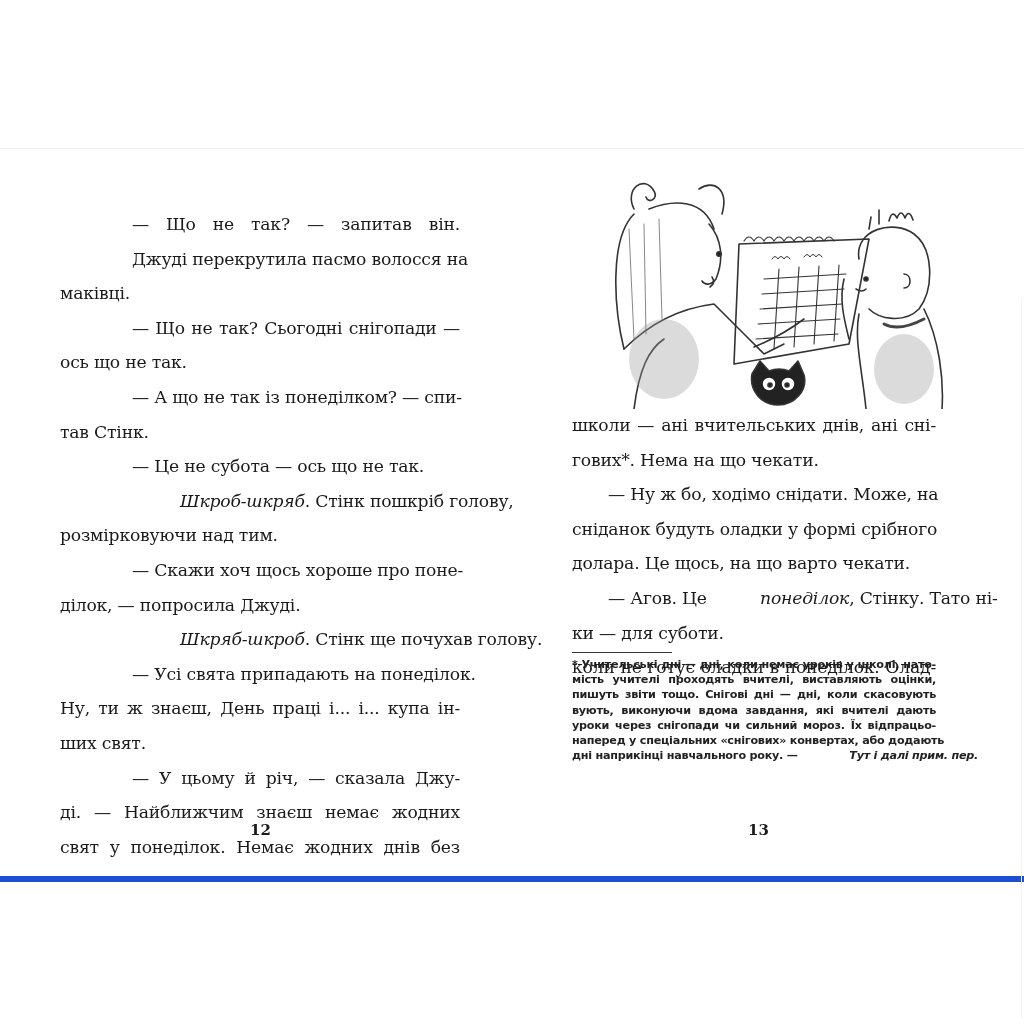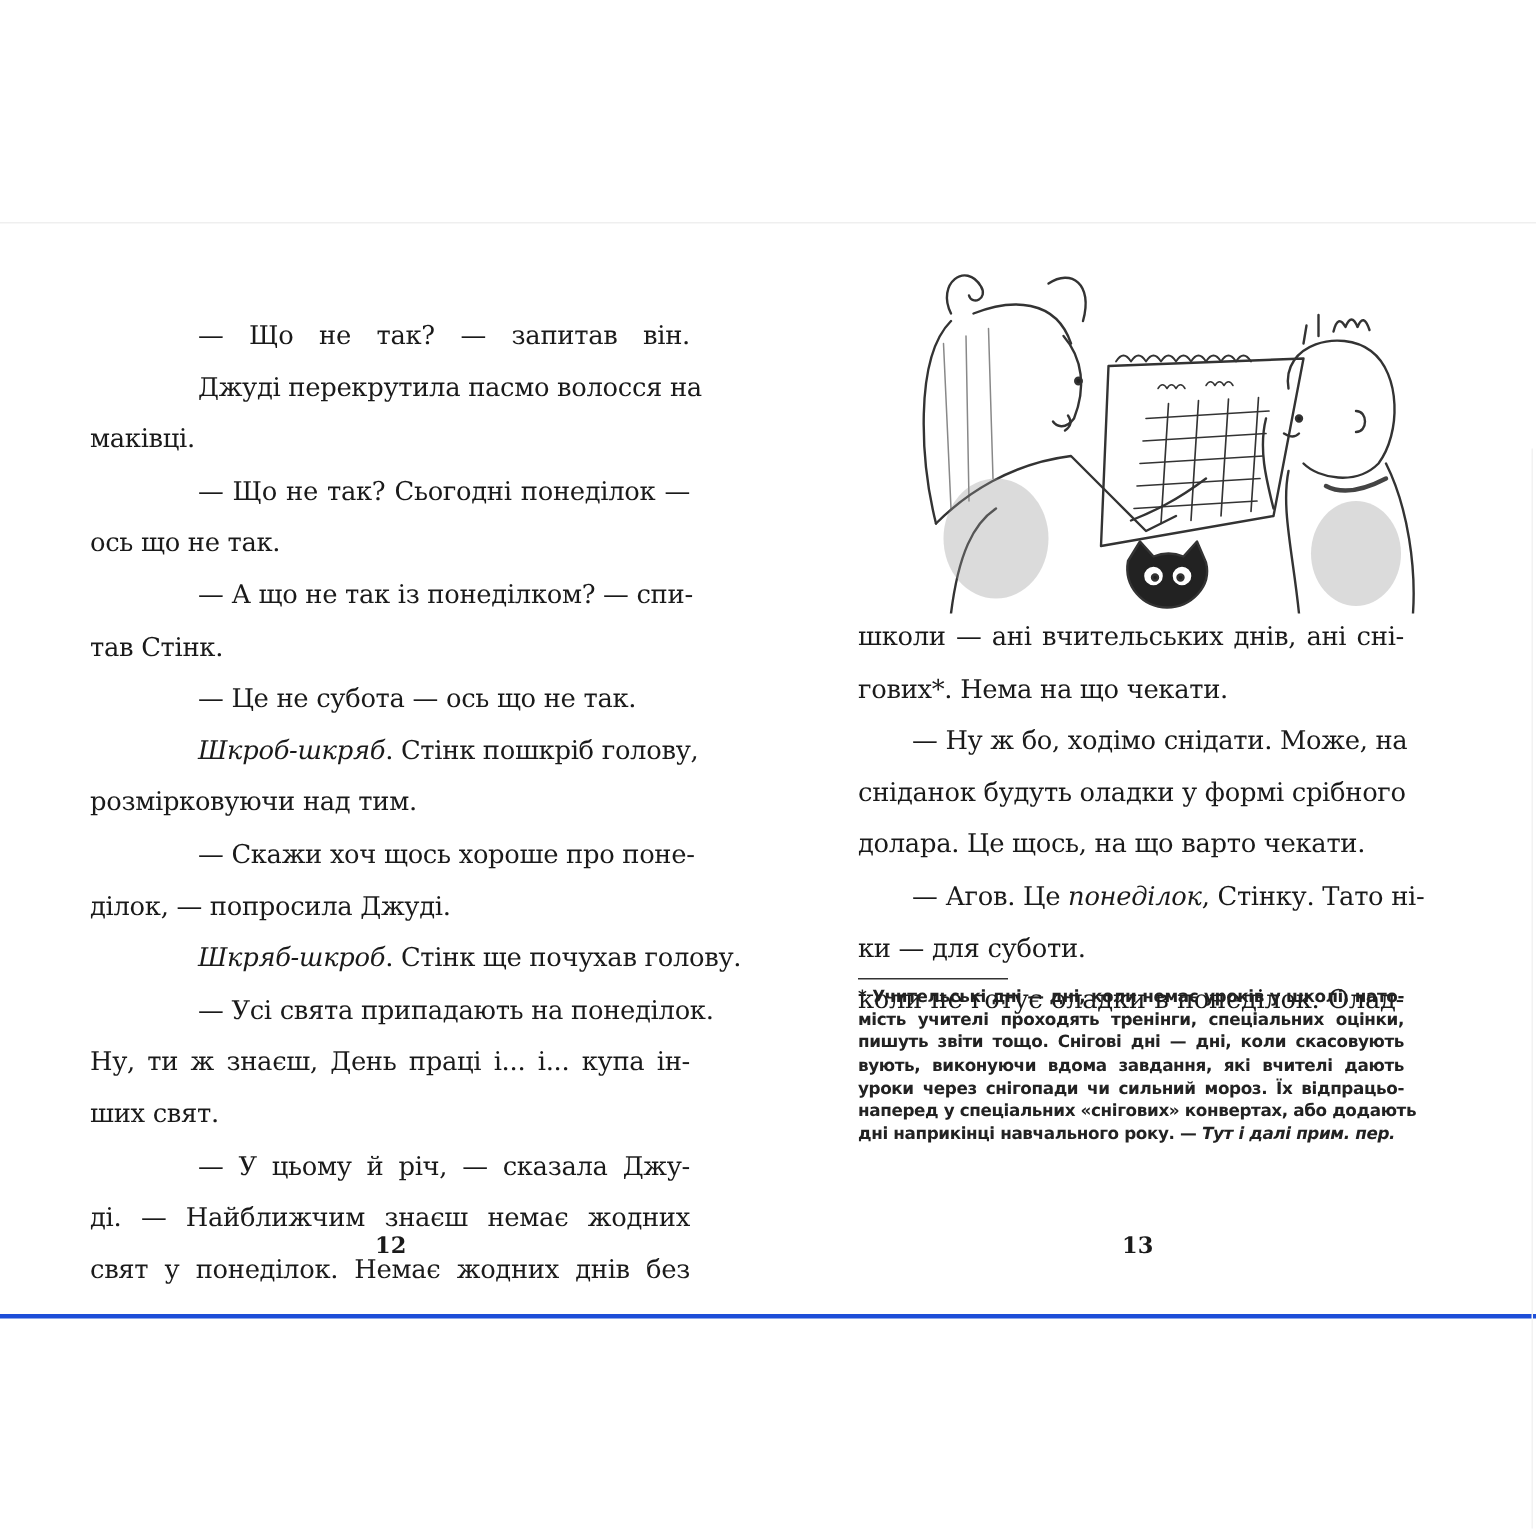--- a/index.html
+++ b/index.html
@@ -1,33 +1,33 @@
 <!DOCTYPE html>
 <html><head>
 <meta charset="utf-8">
 <style>
   html, body { margin: 0; padding: 0; background: #ffffff; }
   body { width: 1024px; height: 1024px; position: relative; overflow: hidden;
          font-family: "DejaVu Serif", "Liberation Serif", serif; color: #1a1a1a; }
   .spread { position: absolute; left: 0; top: 148px; width: 1024px; height: 727px;
-            border-top: 1px solid #efefef; border-bottom: 3px solid #1d4ed8; background: #fff; }
+            border-top: 1px solid #efefef; border-bottom: 6px solid #1d4ed8; background: #fff; }
   .edge-right { position: absolute; right: 2px; top: 150px; width: 1px; height: 720px; background: #f2f2f2; }
   .page { position: absolute; top: 0; height: 727px; }
   .page-left { left: 0; width: 512px; }
   .page-right { left: 512px; width: 512px; }
   .textblock { position: absolute; font-size: 17.2px; line-height: 34.6px; letter-spacing: -0.2px; }
   .left-text { left: 96px; top: 58px; width: 364px; }
   .right-text { left: 60px; top: 259px; width: 364px; }
   .line { display: block; white-space: nowrap; height: 34.6px; text-align: justify; text-align-last: justify; }
   .line.last { text-align-last: left; }
   .indent { padding-left: 36px; }
   .flush { padding-left: 0; }
   .left-text .flush { margin-left: -36px; padding-left: 0; }
   .right-text .flush { margin-left: 0; }
-  em { font-style: italic; }
+  em { font-style: italic; margin-left: 48px; }
   .illustration { position: absolute; left: 92px; top: 20px; width: 350px; height: 240px; }
   .fn-rule { position: absolute; left: 60px; top: 503px; width: 100px; height: 1px; background: #333; }
   .footnote { position: absolute; left: 60px; top: 508px; width: 364px;
               font-family: "DejaVu Sans", "Liberation Sans", sans-serif; font-size: 11.2px;
               line-height: 15.2px; font-weight: bold; color: #222; letter-spacing: -0.25px; }
   .footnote .fline { display: block; white-space: nowrap; text-align: justify; text-align-last: justify; height: 15.2px; }
   .footnote .fline.last { text-align-last: left; font-weight: bold; }
   .footnote em { font-weight: bold; }
   .pagenum { position: absolute; top: 672px; font-size: 15px; font-weight: bold; }
   .pn-left { left: 250px; }
@@ -37,21 +37,21 @@
 <body>
 
 <div class="spread">
   <div class="edge-right"></div>
 
   <div class="page page-left">
     <div class="textblock left-text">
       <span class="line indent">— Що не так? — запитав він.</span>
       <span class="line indent">Джуді перекрутила пасмо волосся на</span>
       <span class="line flush last">маківці.</span>
-      <span class="line indent">— Що не так? Сьогодні понеділок —</span>
+      <span class="line indent">— Що не так? Сьогодні снігопади —</span>
       <span class="line flush last">ось що не так.</span>
       <span class="line indent">— А що не так із понеділком? — спи-</span>
       <span class="line flush last">тав Стінк.</span>
       <span class="line indent last">— Це не субота — ось що не так.</span>
       <span class="line indent"><em>Шкроб-шкряб</em><span>. Стінк пошкріб голову,</span></span>
       <span class="line flush last">розмірковуючи над тим.</span>
       <span class="line indent">— Скажи хоч щось хороше про поне-</span>
       <span class="line flush last">ділок, — попросила Джуді.</span>
       <span class="line indent last"><em>Шкряб-шкроб</em><span>. Стінк ще почухав голову.</span></span>
       <span class="line indent">— Усі свята припадають на понеділок.</span>
@@ -118,21 +118,21 @@
       <span class="line flush">сніданок будуть оладки у формі срібного</span>
       <span class="line flush last">долара. Це щось, на що варто чекати.</span>
       <span class="line indent"><span>— Агов. Це </span><em>понеділок</em><span>, Стінку. Тато ні-</span></span>
       <span class="line flush last">ки — для суботи.</span>
       <span class="line flush">коли не готує оладки в понеділок. Олад-</span>
     </div>
 
     <div class="fn-rule"></div>
     <div class="footnote">
       <span class="fline">* Учительські дні — дні, коли немає уроків у школі, нато-</span>
-      <span class="fline">мість учителі проходять тренінги, спеціальних оцінки,</span>
+      <span class="fline">мість учителі проходять вчителі, виставляють оцінки,</span>
       <span class="fline">пишуть звіти тощо. Снігові дні — дні, коли скасовують</span>
       <span class="fline">вують, виконуючи вдома завдання, які вчителі дають</span>
       <span class="fline">уроки через снігопади чи сильний мороз. Їх відпрацьо-</span>
       <span class="fline">наперед у спеціальних «снігових» конвертах, або додають</span>
       <span class="fline last"><span>дні наприкінці навчального року. — </span><em>Тут і далі прим. пер.</em></span>
     </div>
 
     <div class="pagenum pn-right">13</div>
   </div>
 </div>

